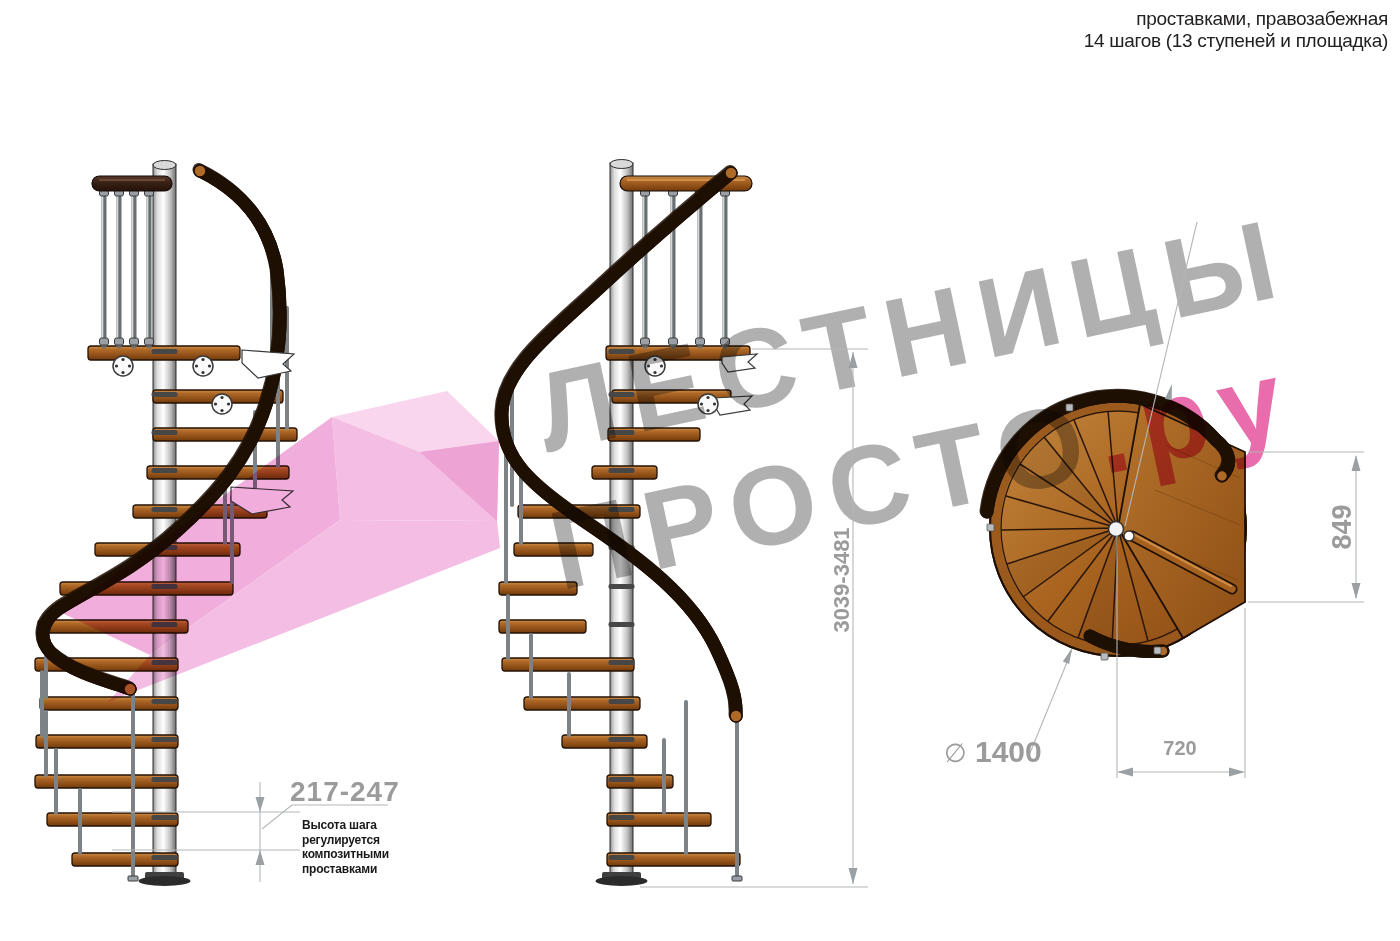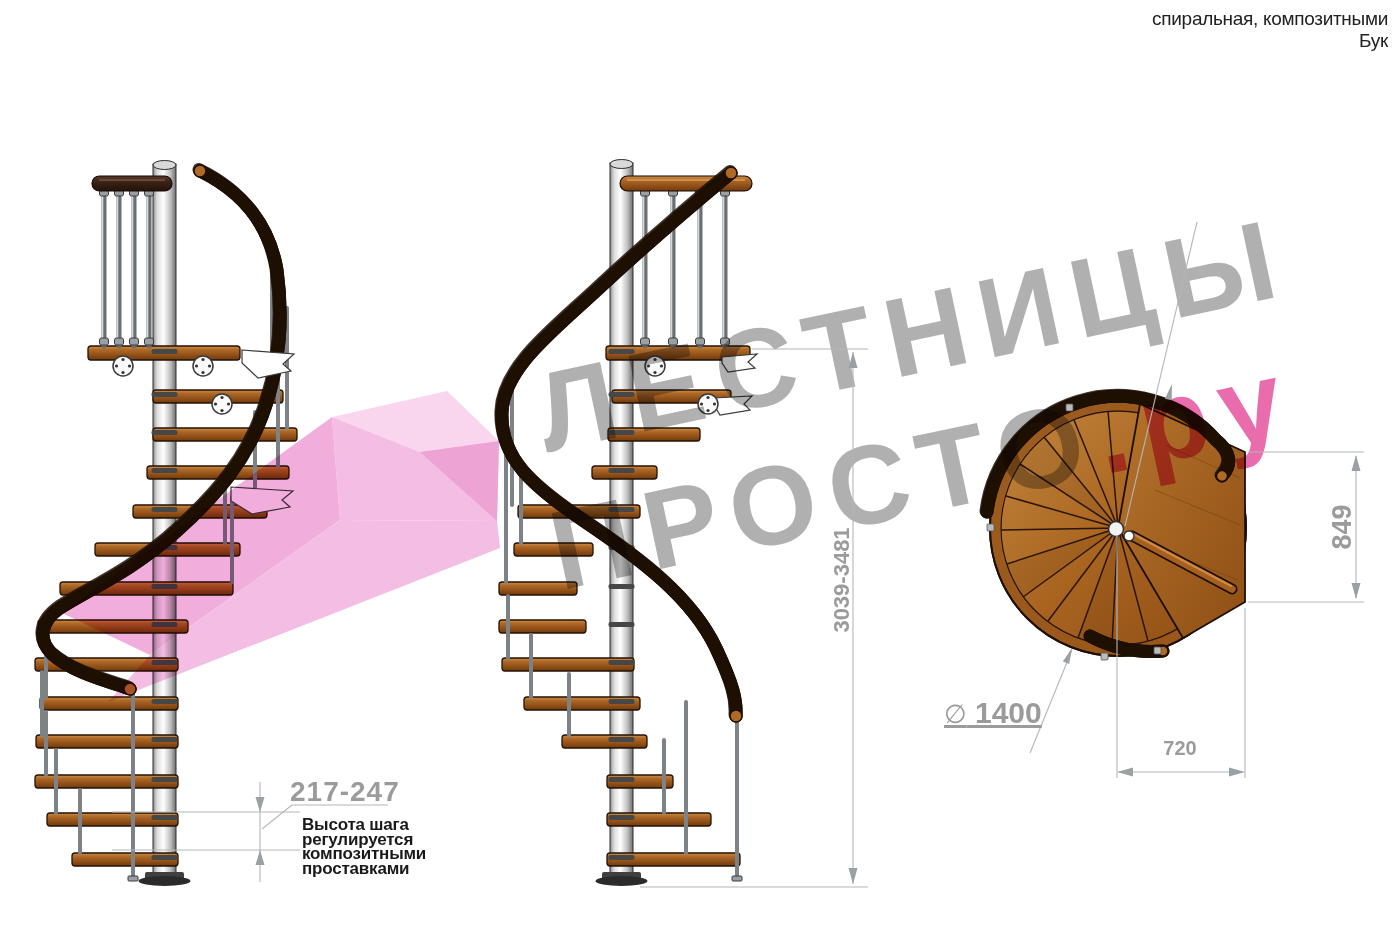--- a/index.html
+++ b/index.html
@@ -19,23 +19,23 @@
   
   #drawing{left:0;top:0;z-index:1;}
   #pinkarrow{left:0;top:0;z-index:4;mix-blend-mode:multiply;opacity:.82;}
   .wmlayer{z-index:5;}
   #dims{left:0;top:0;z-index:7;}
   .label{z-index:8;color:#9b9b9b;font-weight:bold;white-space:nowrap;}
   #dim-total{left:842px;top:580px;font-size:22px;transform:translate(-50%,-50%) rotate(-90deg);}
   #dim-step{left:290px;top:760px;font-size:28px;letter-spacing:1px;margin-top:16px;}
   #dim-849{left:1342px;top:527px;font-size:27px;transform:translate(-50%,-50%) rotate(-90deg);}
   #dim-720{left:1180px;top:748px;font-size:20px;transform:translate(-50%,-50%);}
-  #dim-diam{left:944px;top:696px;font-size:30px;text-decoration:underline;}
+  #dim-diam{left:944px;top:735px;font-size:30px;}
   #dim-diam .sym{font-size:26px;font-weight:normal;}
-  #step-note{left:302px;top:818px;font-size:17px;line-height:14.5px;color:#191919;
+  #step-note{left:302px;top:818px;font-size:12px;line-height:14.5px;color:#191919;
              font-weight:bold;white-space:pre-line;z-index:8;letter-spacing:-0.2px;}
   svg{display:block;}
 </style>
 </head>
 <body>
 
 <svg id="drawing" class="abs" width="1400" height="941" viewBox="0 0 1400 941">
   <defs>
     <linearGradient id="pg" x1="0" y1="0" x2="1" y2="0">
       <stop offset="0" stop-color="#8f8f8f"></stop>
@@ -389,22 +389,22 @@
     <line class="dim" x1="1030" y1="753" x2="1072" y2="650"></line>
     <polygon class="arr" points="1072,648 1069.2,664.1 1062.8,661.5"></polygon>
   </g>
   <g>
     <line class="dim" x1="1197" y1="222" x2="1125" y2="526"></line>
     <polygon class="arr" points="1172,384 1171.7,400.3 1164.9,398.7"></polygon>
   </g>
 </svg>
 
 <div id="header" class="abs">
-  <div>спиральная, композитными</div>
-  <div>Бук</div>
+  <div>проставками, правозабежная</div>
+  <div>14 шагов (13 ступеней и площадка)</div>
 </div>
 
 <div id="dim-total" class="abs label">3039-3481</div>
 <div id="dim-step" class="abs label">217-247</div>
 <div id="step-note" class="abs">Высота шага
 регулируется
 композитными
 проставками</div>
 <div id="dim-849" class="abs label">849</div>
 <div id="dim-720" class="abs label">720</div>

